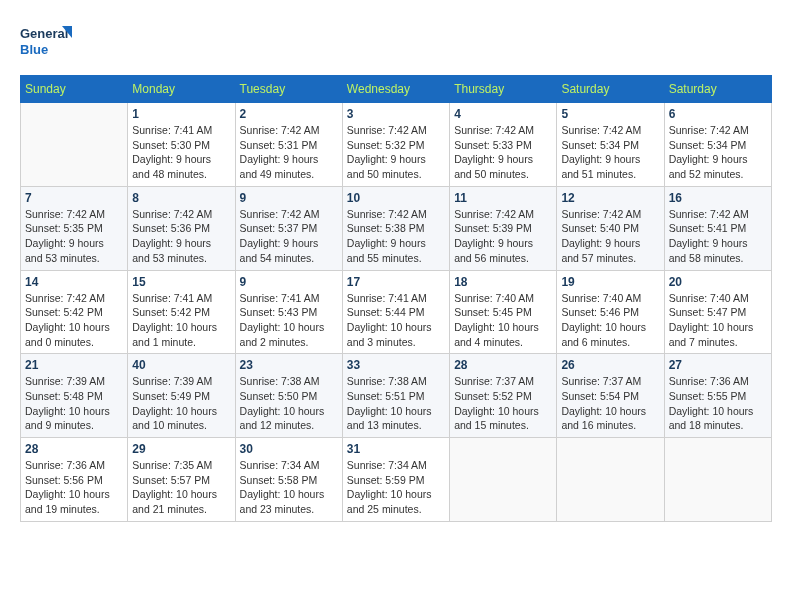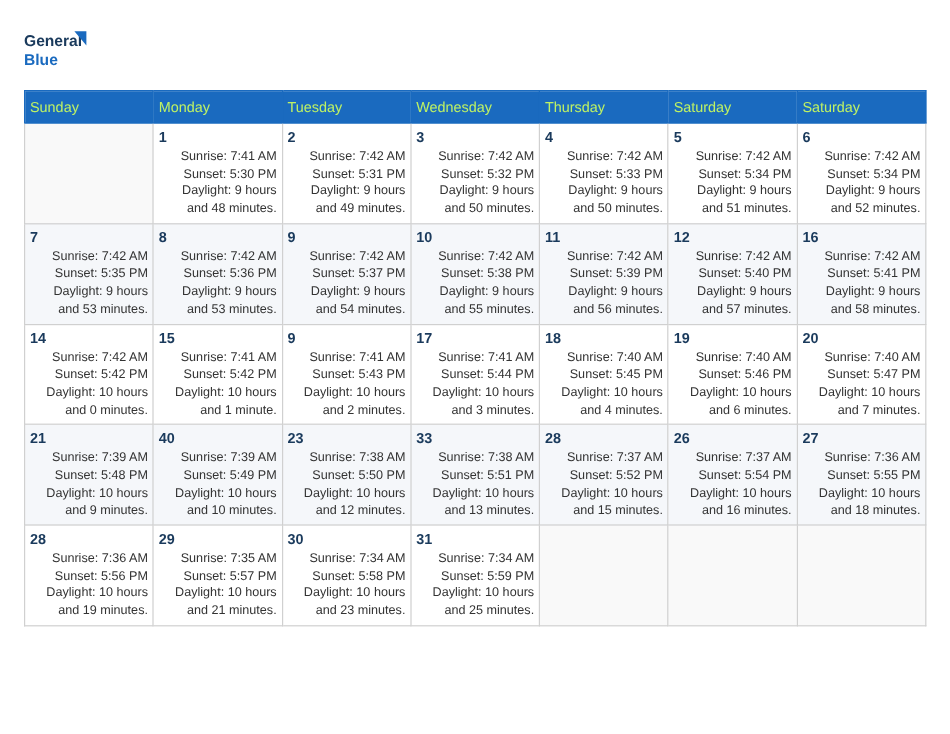--- a/index.html
+++ b/index.html
@@ -64,21 +64,20 @@
       font-weight: bold;
       font-size: 12px;
       color: #1a3a5c;
       display: block;
       margin-bottom: 2px;
     }
     .day-info {
       color: #333;
       font-size: 10.5px;
       line-height: 1.4;
-      text-align: right;
     }
     .empty-cell {
       background: #f9f9f9 !important;
     }
   </style>
 </head>
 <body>
 
 <div class="header">
   <div class="logo">

